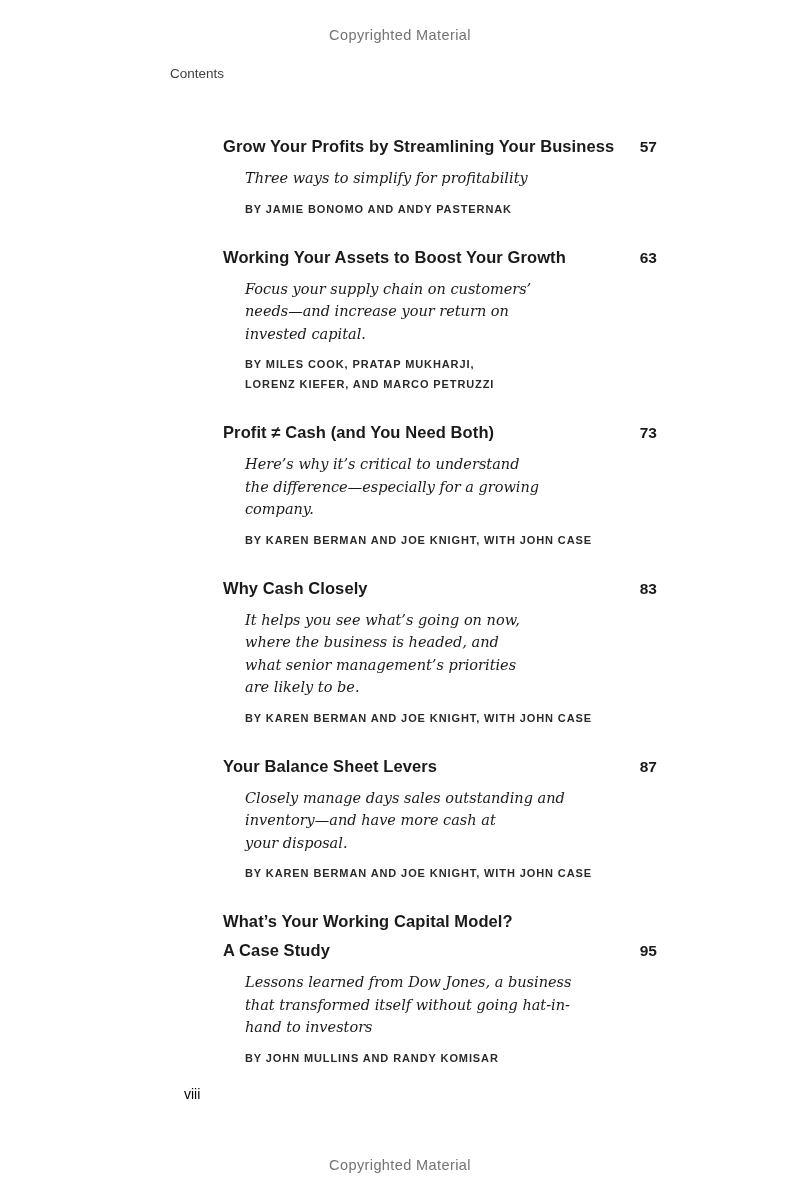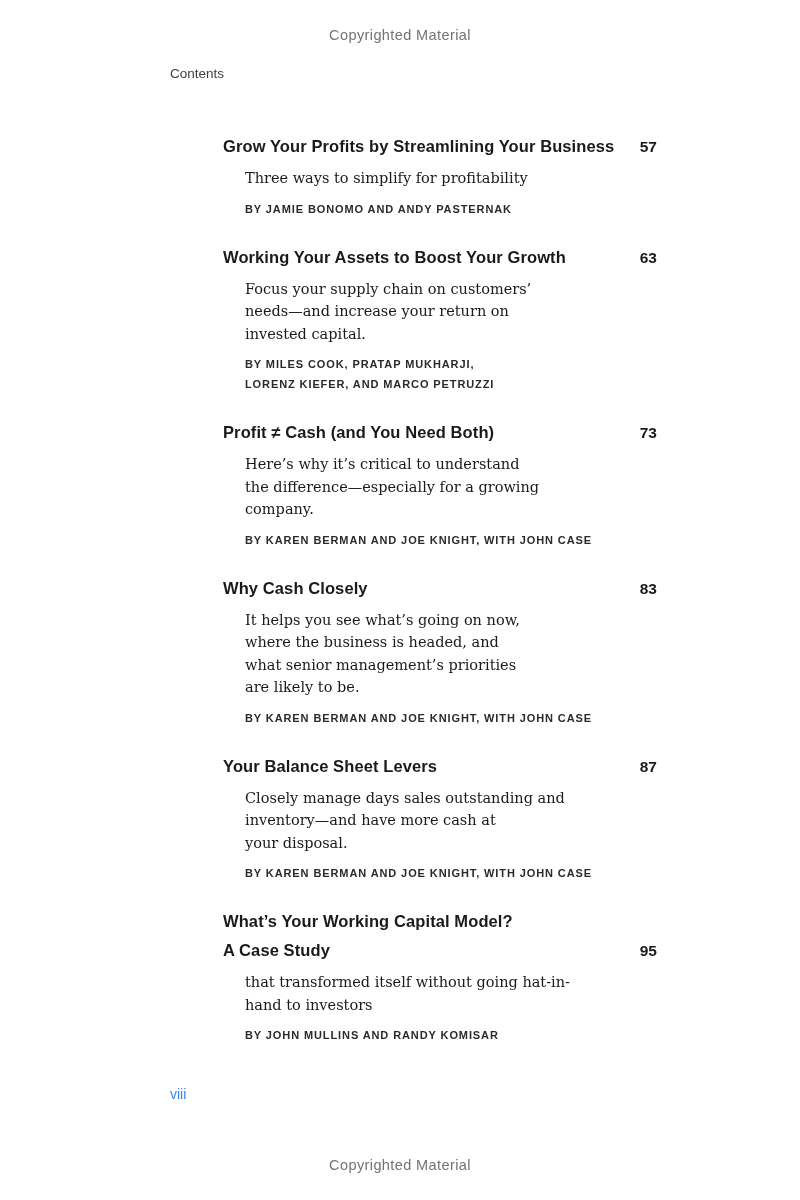--- a/index.html
+++ b/index.html
@@ -25,23 +25,23 @@
   .contents-header {
     position: absolute;
     top: 66px;
     left: 170px;
     font-size: 13.5px;
     color: #404040;
   }
   .folio {
     position: absolute;
     top: 1086px;
-    left: 170px;
+    left: 184px;
     font-size: 14px;
-    color: #3b82f6;
+    color: #000000;
   }
   main.toc {
     position: absolute;
     top: 132px;
     left: 193px;
     width: 434px;
     margin-left: 30px;
   }
   .entry { margin-bottom: 24px; }
   .title-block { margin-bottom: 6px; }
@@ -60,20 +60,21 @@
   .entry-page {
     font-size: 15.5px;
     font-weight: bold;
     color: #1a1a1a;
     padding-left: 12px;
     white-space: nowrap;
   }
   .desc {
     margin-left: 22px;
     font-family: "DejaVu Serif", "Liberation Serif", serif;
+    font-style: italic;
     font-size: 14.5px;
     line-height: 22.5px;
     color: #1a1a1a;
     margin-bottom: 9px;
   }
   .byline { margin-left: 22px; }
   .byline div {
     font-size: 11px;
     font-weight: bold;
     letter-spacing: 0.9px;
@@ -179,20 +180,21 @@
         <div class="title-row">
           <span class="entry-title">What’s Your Working Capital Model?</span>
           <span class="entry-page"></span>
         </div>
         <div class="title-row">
           <span class="entry-title">A Case Study</span>
           <span class="entry-page">95</span>
         </div>
       </div>
     <div class="desc">
+        <div>Lessons learned from Dow Jones, a business</div>
         <div>that transformed itself without going hat-in-</div>
         <div>hand to investors</div>
       </div>
     <div class="byline">
         <div>BY JOHN MULLINS AND RANDY KOMISAR</div>
       </div>
   </section>
 </main>
 
 <div class="folio">viii</div>

